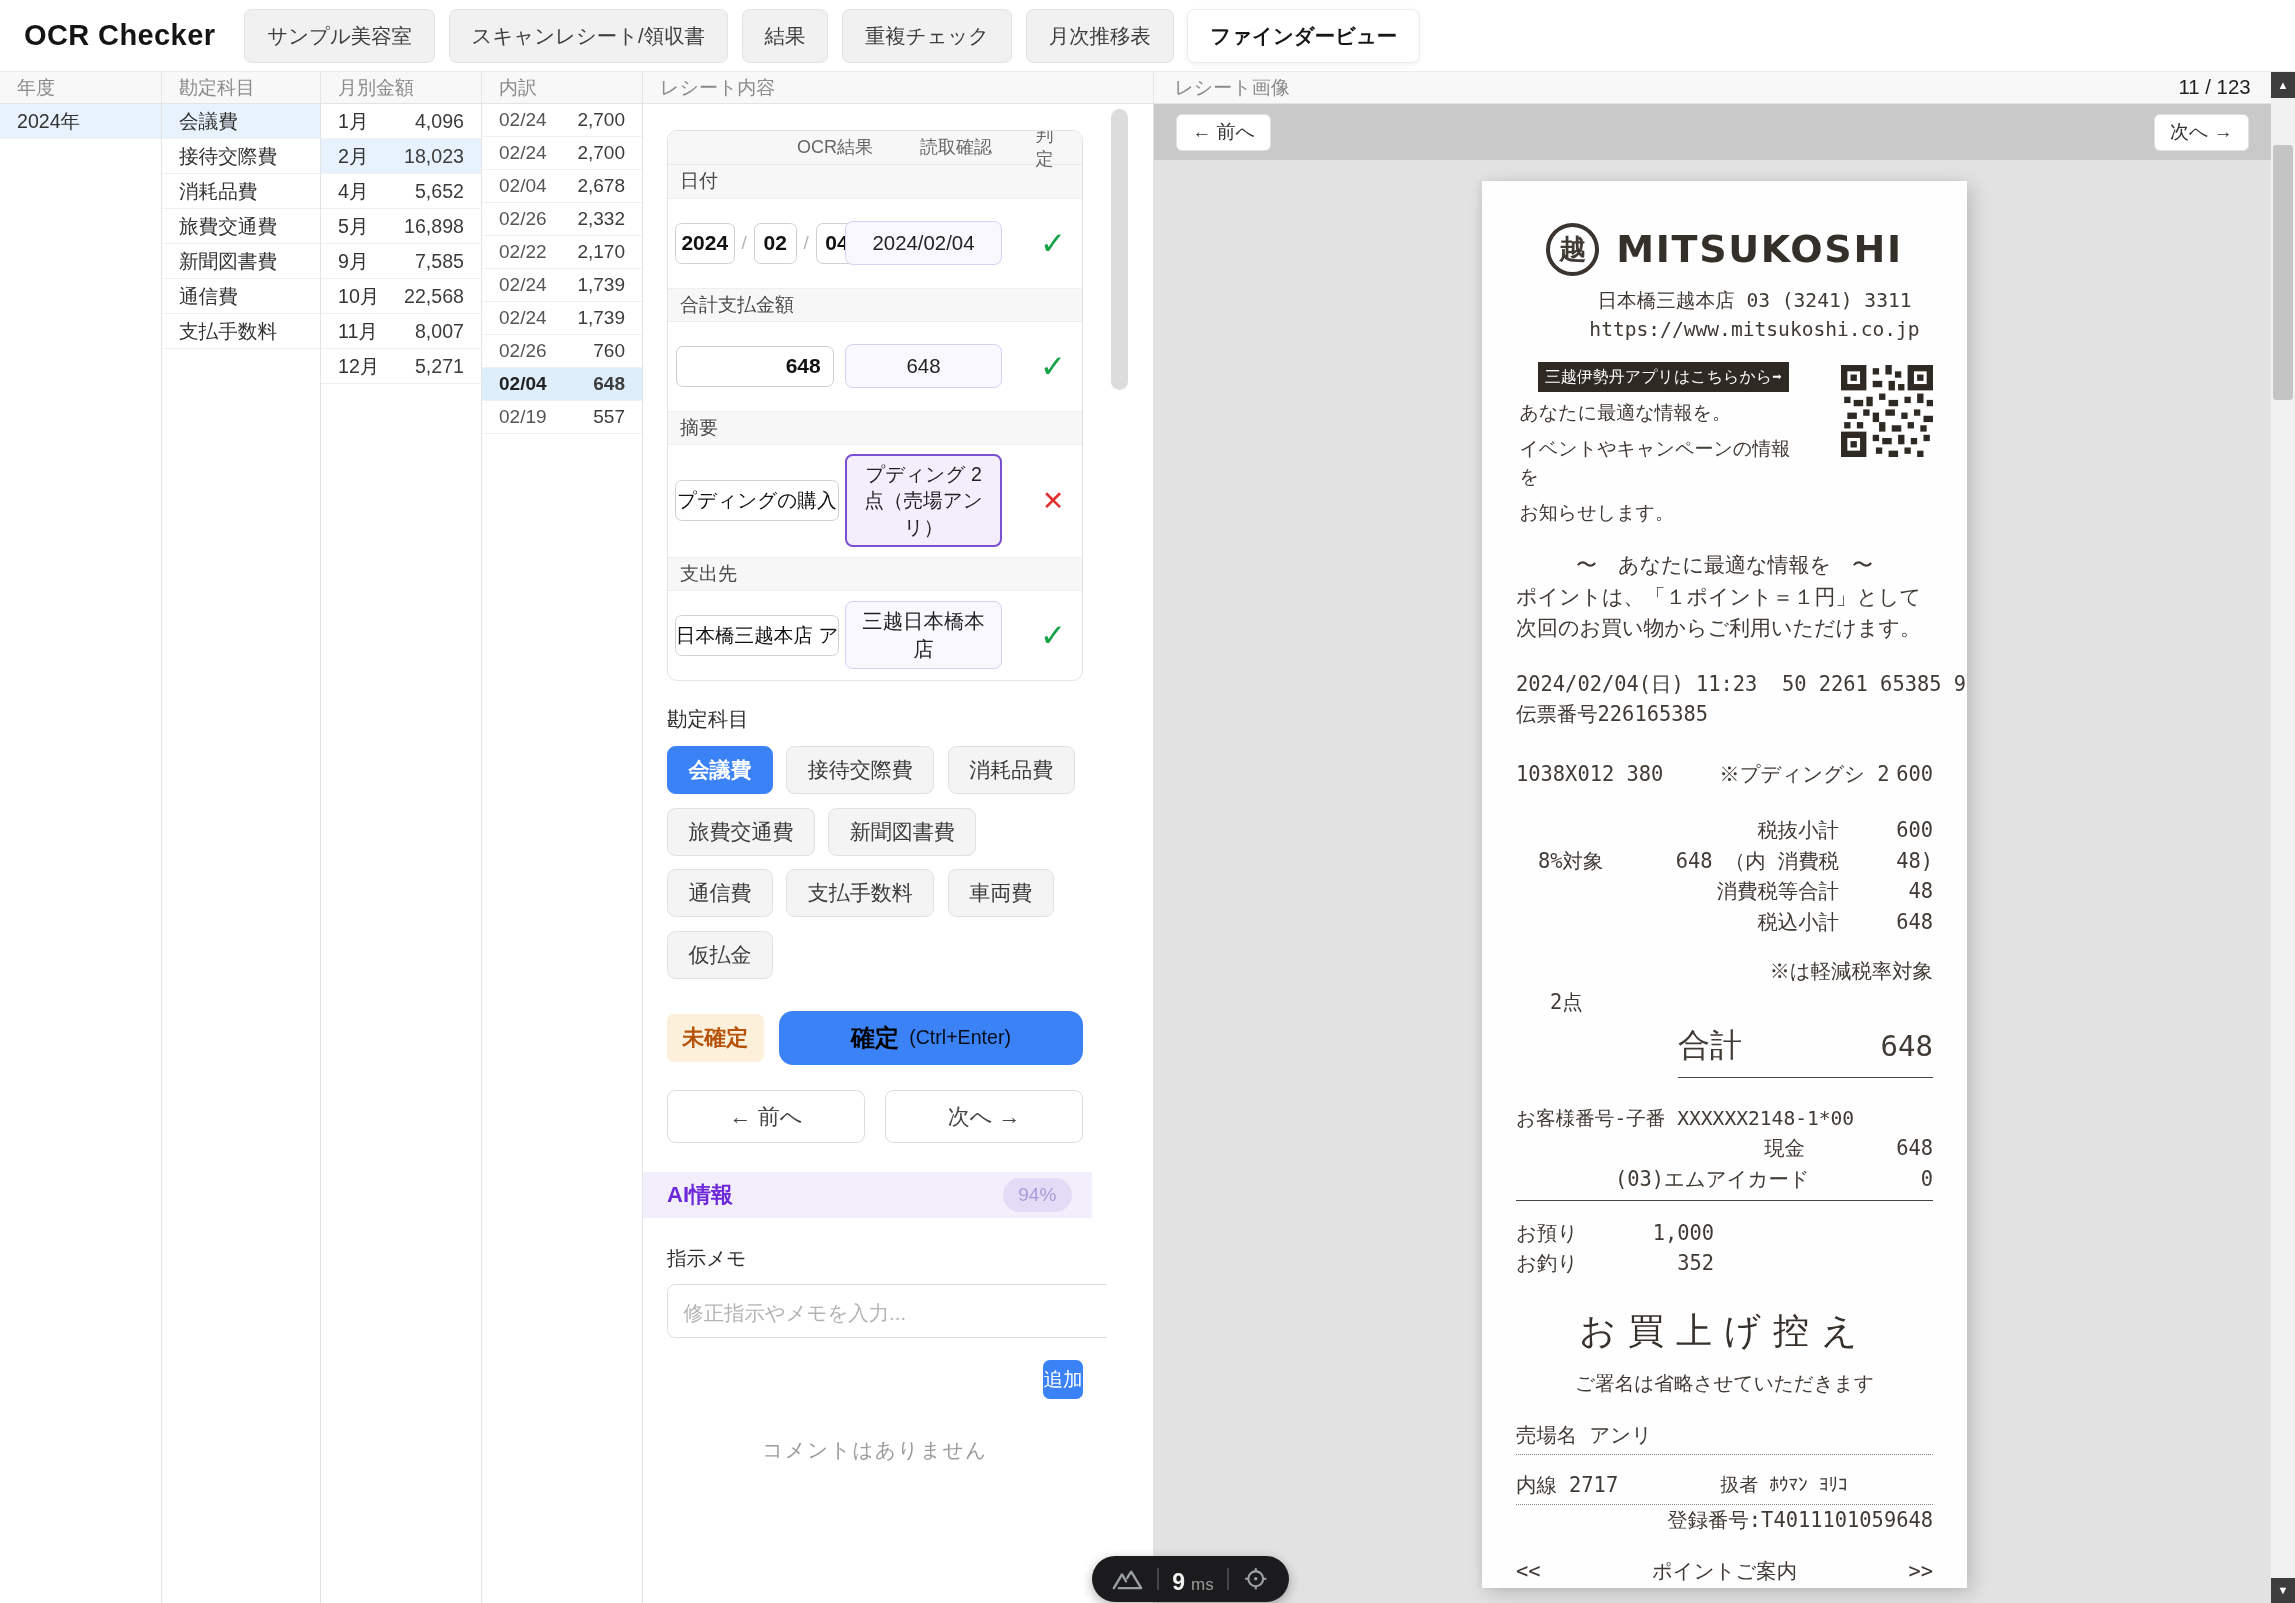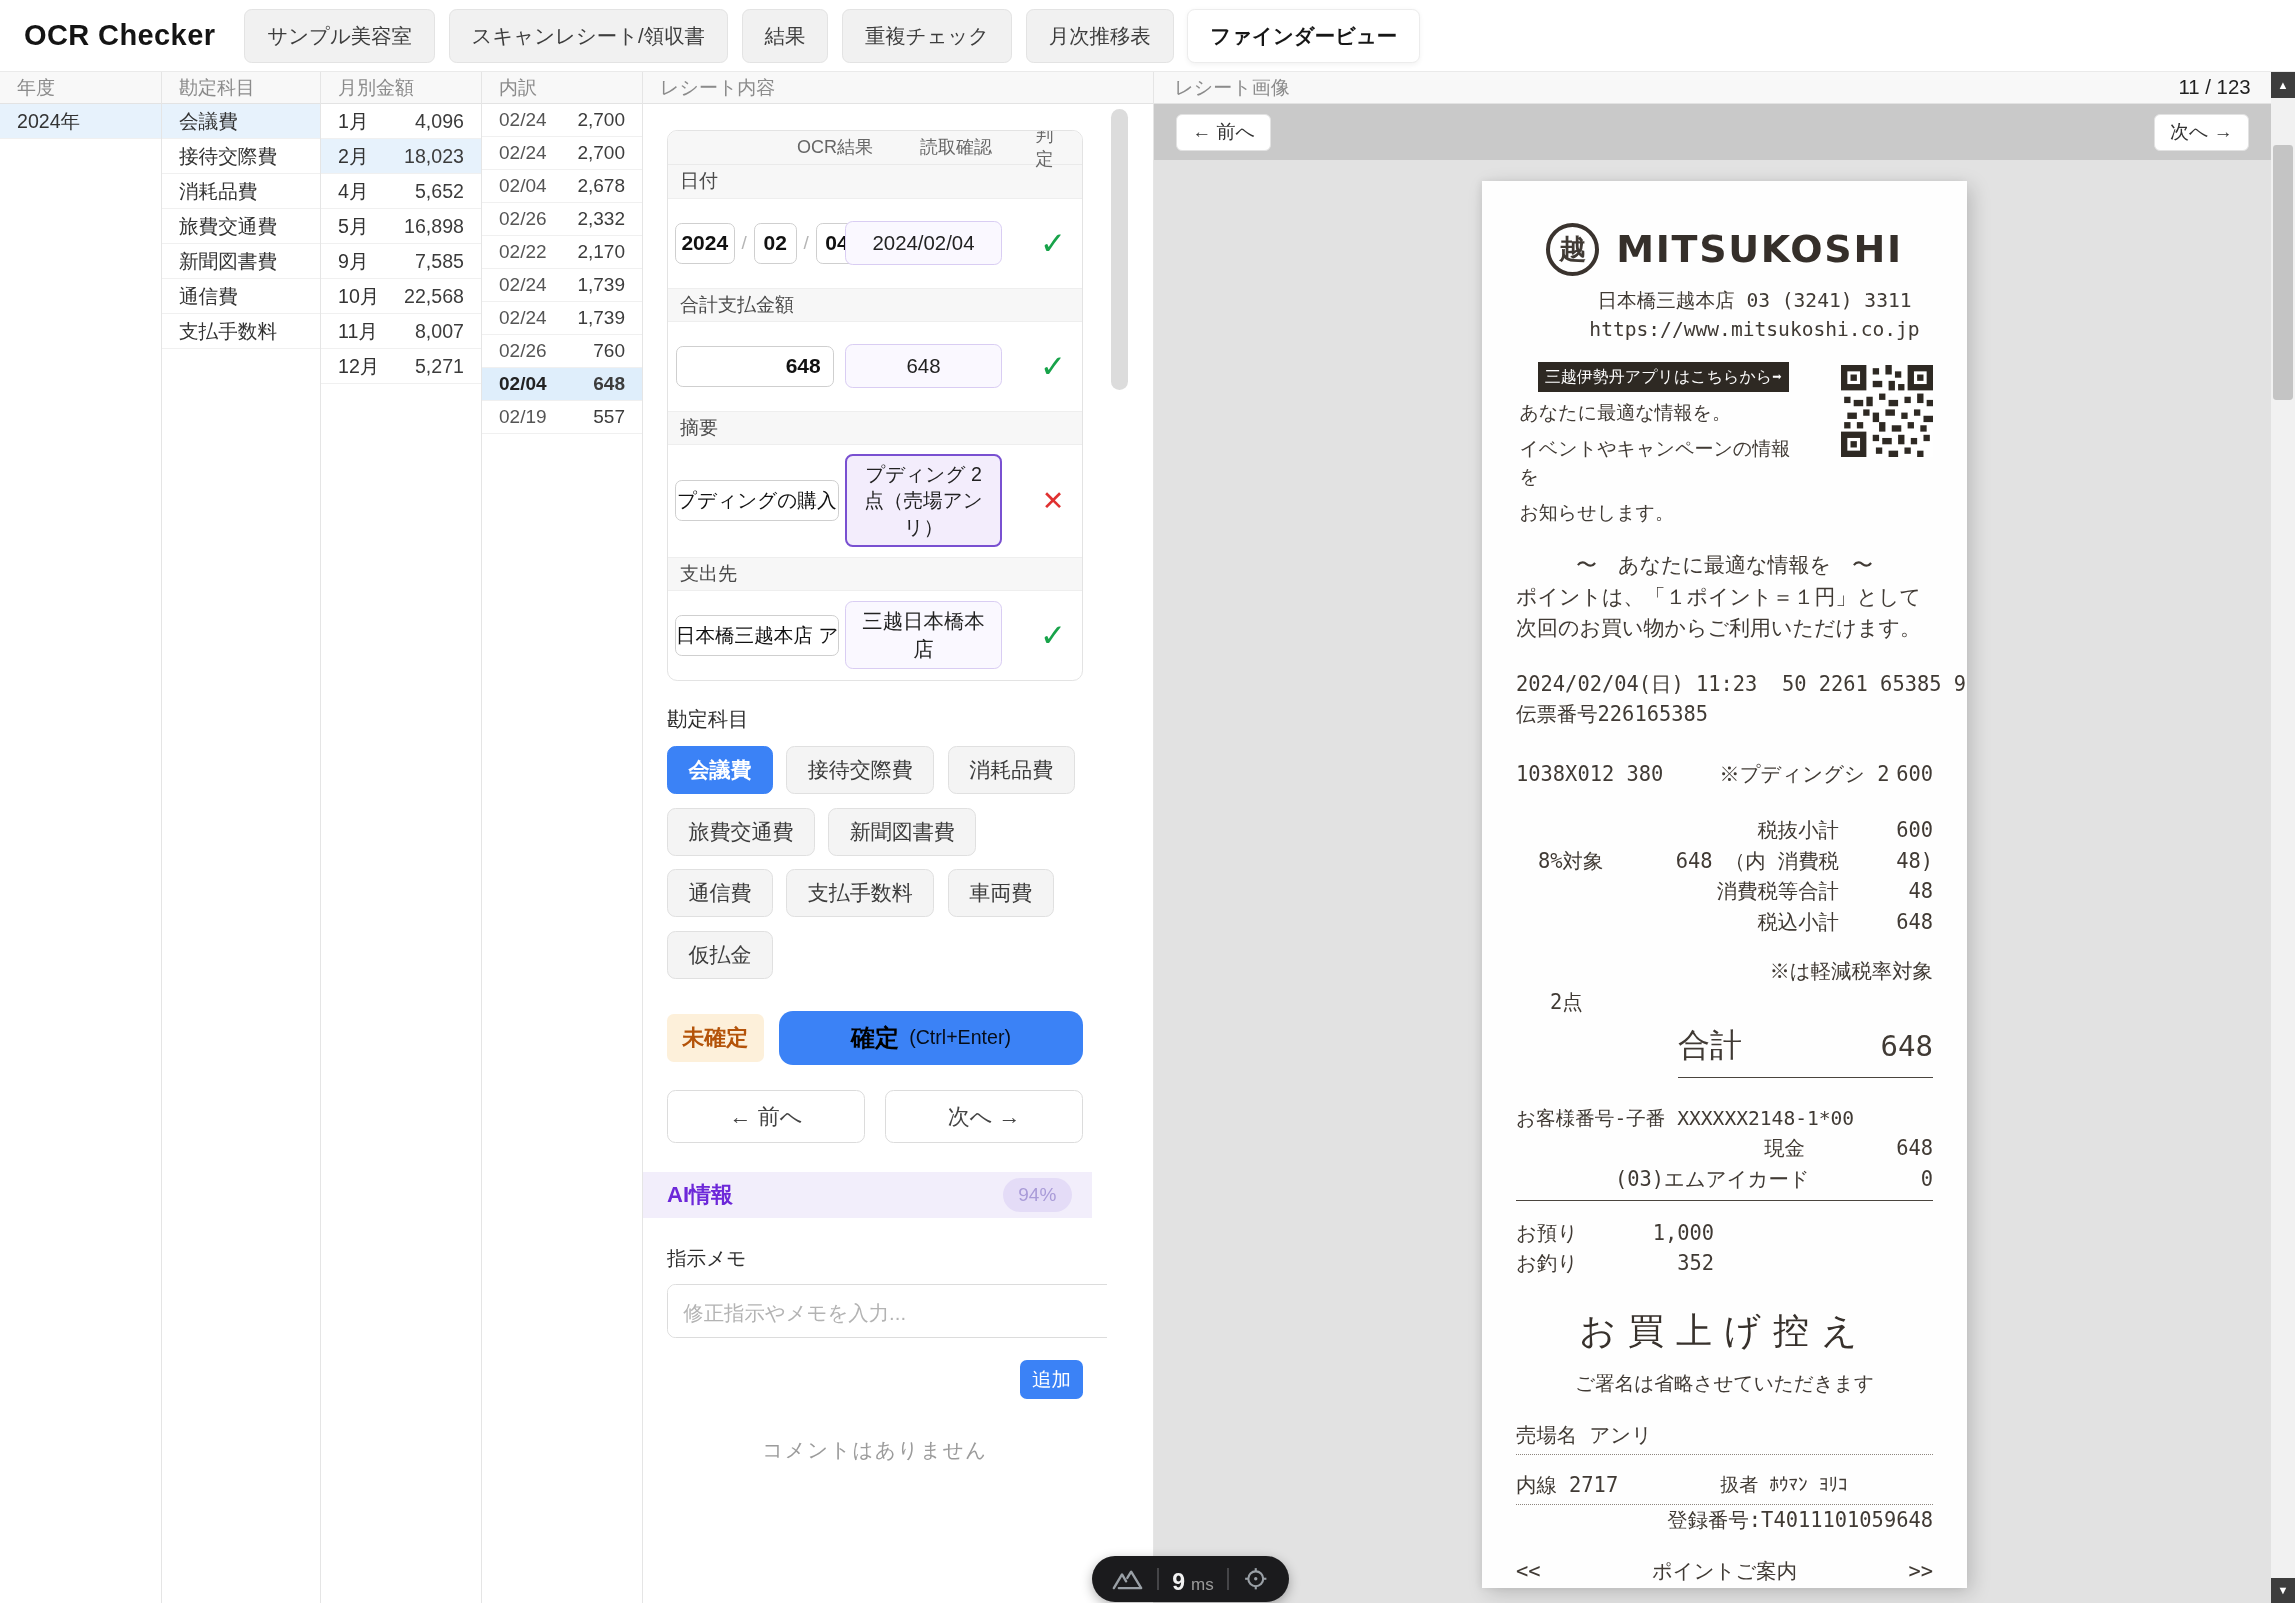--- a/index.html
+++ b/index.html
@@ -66,21 +66,21 @@
   .btn-nav { flex:1; height:53px; background:#fff; border:0.9px solid #dcdcdc; border-radius:8.5px; font-size:22px; color:#444; display:flex; align-items:center; justify-content:center; cursor:pointer; font-family:inherit; }
   .shortcut-hint { margin:22px 15.3px 0 24px; width:416px; text-align:center; font-size:18px; color:#a3a3a3; }
 
   .ai-band { margin-top:29px; width:449px; height:46px; background:#f2eefb; display:flex; align-items:center; padding:0 20.4px 0 24px; }
   .ai-title { font-size:22px; font-weight:700; color:#6d28d9; }
   .ai-score { margin-left:auto; background:#e4dcf7; color:#a99bd8; font-size:19px; border-radius:851px; padding:6px 15.3px; }
   .memo-label { margin:27px 15.3px 0 24px; font-size:19.6px; color:#2f2f2f; }
   .memo-input { margin:12px 15.3px 0 24px; width:492px; height:54px; border:0.9px solid #dcdcdc; border-radius:8.5px; font-size:20.4px; padding:13.6px 15.3px; resize:none; font-family:inherit; color:#333; }
   .memo-input::placeholder { color:#b3b3b3; }
   .memo-actions { margin:19px 15.3px 0 24px; width:416px; display:flex; justify-content:flex-end; }
-  .btn-add { width:63px; height:39px; background:#3b82f6; color:#fff; border:none; border-radius:6.8px; font-size:19.6px; cursor:pointer; font-family:inherit; }
+  .btn-add { width:40px; height:39px; background:#3b82f6; color:#fff; border:none; border-radius:6.8px; font-size:19.6px; cursor:pointer; font-family:inherit; }
   .comments-empty { margin:37px 15.3px 0 24px; width:416px; text-align:center; font-size:20.4px; color:#9b9b9b; letter-spacing:1.7px; }
 
   
   .image-header { height:32px; flex:none; background:#f8f8f8; border-bottom:0.9px solid #e3e3e3; display:flex; align-items:center; padding:0 20.4px; font-size:19px; color:#8b8b8b; }
   .image-counter { margin-left:auto; color:#1f1f1f; font-size:20.4px; }
   .image-toolbar { height:56px; flex:none; background:#c9c9c9; display:flex; align-items:center; padding:0 22px; }
   .btn-img-nav { height:37px; padding:0 15.3px; background:#fff; border:0.9px solid #e2e2e2; border-radius:6px; font-size:19px; color:#333; cursor:pointer; font-family:inherit; }
   .btn-img-nav.next { margin-left:auto; }
   .image-viewport { flex:1; position:relative; background:#e2e2e2; }
 

